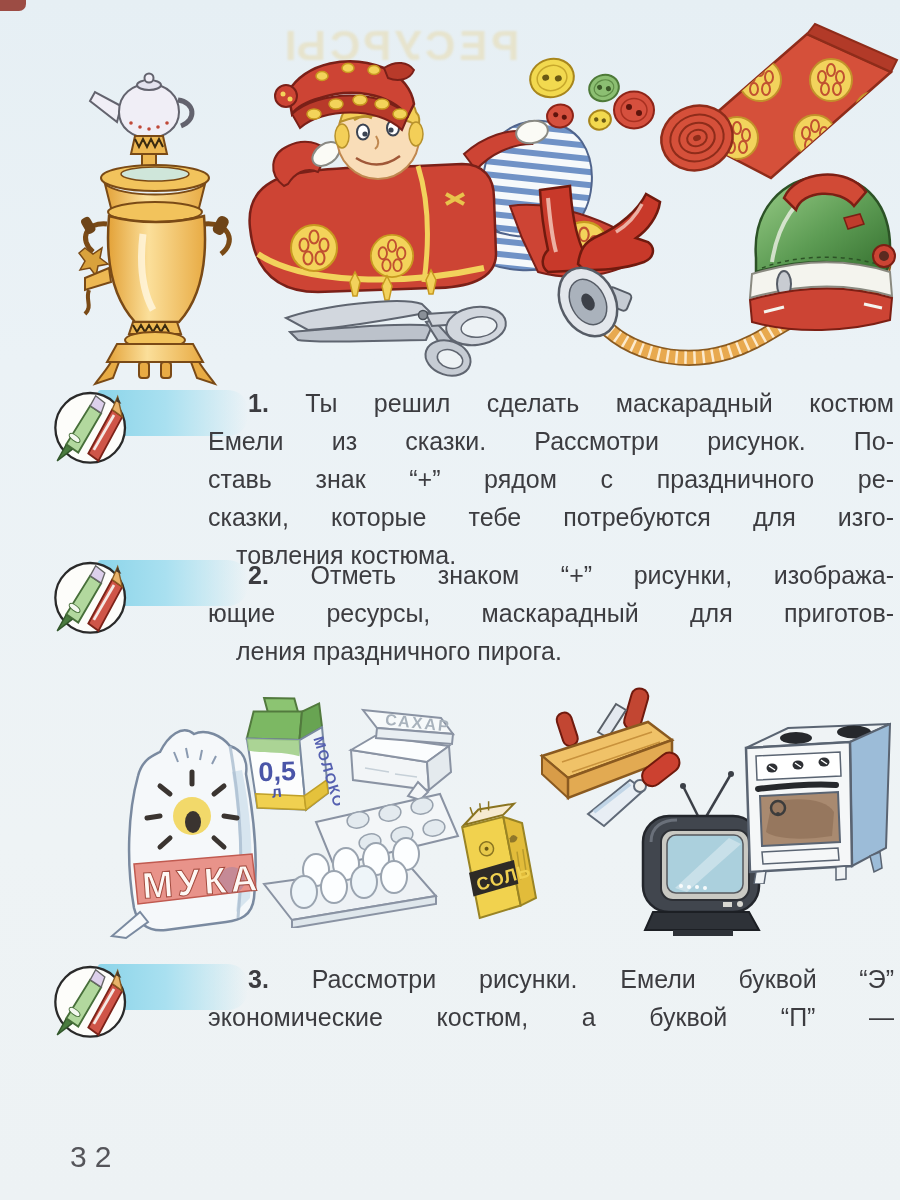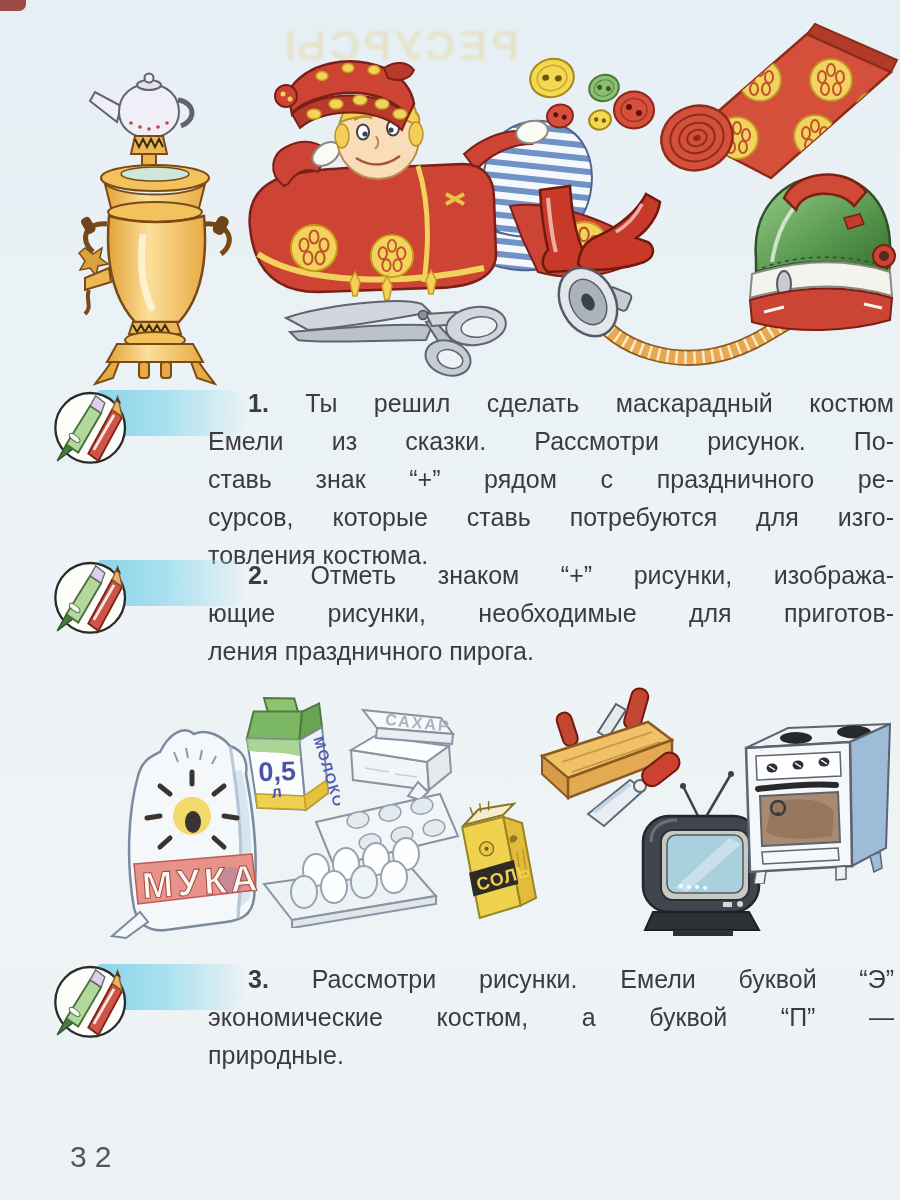--- a/index.html
+++ b/index.html
@@ -9,21 +9,21 @@
   .illus{position:absolute;}
   svg text{font-family:"Liberation Sans",sans-serif;}
   .corner{position:absolute;left:0;top:0;width:26px;height:11px;background:#8e2f24;opacity:.85;border-bottom-right-radius:7px}
   .bleed{position:absolute;left:230px;top:22px;width:340px;text-align:center;font-size:42px;font-weight:bold;
          color:#e7d8a6;opacity:.5;transform:scaleX(-1);letter-spacing:4px;filter:blur(1px)}
   .task-bar{position:absolute;left:98px;width:150px;height:46px;border-radius:3px 20px 20px 3px;
             background:linear-gradient(90deg,#8bd4e9 0%,#a9e0f0 45%,rgba(212,240,248,0) 100%);}
   .task-icon{position:absolute;left:48px;width:88px;height:88px}
   .task-text{position:absolute;left:208px;width:686px;color:#3c3c40;font-size:25px;line-height:38px;}
   .tline{text-align:justify;text-align-last:justify;}
-  .tline.last{text-align:justify;text-align-last:left;}
+  .tline.last{text-align:justify;text-align-last:left;margin-left:28px;}
   .tline.first{padding-left:40px;}
   .tnum{font-weight:bold;}
   .pagenum{position:absolute;left:70px;top:1140px;font-size:30px;letter-spacing:8px;color:#55555a;}
 </style>
 </head>
 <body>
 
 <div class="page">
 
   <div class="corner"></div>
@@ -270,42 +270,42 @@
     <path d="M70,30 L76,16 L81,38 Z" fill="#e8b36a" stroke="#8a5a20" stroke-width="1.5"></path>
     <path d="M76,16 L74,21 L80,24 Z" fill="#4a3a28"></path>
   </svg>
   <div class="task-text" style="top:384px">
     <div class="tline first">
       <span class="tnum">1.</span>
       <span>Ты решил сделать маскарадный костюм</span>
     </div>
     <div class="tline">Емели из сказки. Рассмотри рисунок. По-</div>
     <div class="tline">ставь знак “+” рядом с праздничного ре-</div>
-    <div class="tline">сурсов, которые ставь потребуются для изго-</div>
+    <div class="tline">сказки, которые тебе потребуются для изго-</div>
     <div class="tline last">товления костюма.</div>
   </div>
 
   <div class="task-bar" style="top:560px"></div>
   <svg class="task-icon" style="top:552px" viewBox="0 0 96 96">
     <circle cx="46" cy="50" r="38" fill="#fdfdfa" stroke="#2a2a2a" stroke-width="2.5"></circle>
     <path d="M10,86 L20,68 L27,73 Z" fill="#4a7c3f" stroke="#33582c" stroke-width="1.5"></path>
     <path d="M20,68 L46,26 L58,34 L33,77 Z" fill="#b2d89e" stroke="#476f3a" stroke-width="2"></path>
     <path d="M46,26 L52,15 L62,23 L58,34 Z" fill="#ddd0ec" stroke="#666" stroke-width="1.5"></path>
     <ellipse cx="29" cy="61" rx="3" ry="7" transform="rotate(-52 29 61)" fill="#f4f8f0" stroke="#476f3a" stroke-width="1"></ellipse>
     <path d="M44,78 L70,30 L81,38 L55,86 Z" fill="#cf5548" stroke="#7c2218" stroke-width="2"></path>
     <path d="M50,74 L72,36" stroke="#f4e8e4" stroke-width="3"></path>
     <path d="M70,30 L76,16 L81,38 Z" fill="#e8b36a" stroke="#8a5a20" stroke-width="1.5"></path>
     <path d="M76,16 L74,21 L80,24 Z" fill="#4a3a28"></path>
   </svg>
   <div class="task-text" style="top:556px">
     <div class="tline first">
       <span class="tnum">2.</span>
       <span>Отметь знаком “+” рисунки, изобража-</span>
     </div>
-    <div class="tline">ющие рисунки, необходимые для приготов-</div>
+    <div class="tline">ющие ресурсы, маскарадный для приготов-</div>
     <div class="tline last">ления праздничного пирога.</div>
   </div>
 
   <svg class="illus" style="left:82px;top:712px" width="220" height="235" viewBox="0 0 220 235">
     <path d="M52,196 C44,150 46,100 56,64 C60,48 70,44 78,40 C86,24 100,12 112,22 C124,16 140,24 148,34 C160,38 166,48 164,62 C172,104 176,150 172,186 C170,204 158,208 144,210 L84,218 C66,220 56,212 52,196 Z" fill="#f5f8fa" stroke="#7a8aa0" stroke-width="2.5"></path>
     <path d="M58,200 L30,224 L44,226 L66,210 Z" fill="#f5f8fa" stroke="#7a8aa0" stroke-width="2"></path>
     <path d="M150,60 C158,110 160,160 154,200 L168,186 C172,140 168,96 160,58 Z" fill="#cfe0ec" opacity=".8"></path>
     <path d="M148,34 C158,90 162,150 156,206" stroke="#aabdd0" stroke-width="3" fill="none" opacity=".8"></path>
     <path d="M92,40 l4,10 M104,36 l2,10 M120,38 l-2,10 M134,44 l-4,8" stroke="#8a9ab0" stroke-width="2"></path>
     <circle cx="110" cy="104" r="19" fill="#f2d96a"></circle>
@@ -469,18 +469,17 @@
     <path d="M50,74 L72,36" stroke="#f4e8e4" stroke-width="3"></path>
     <path d="M70,30 L76,16 L81,38 Z" fill="#e8b36a" stroke="#8a5a20" stroke-width="1.5"></path>
     <path d="M76,16 L74,21 L80,24 Z" fill="#4a3a28"></path>
   </svg>
   <div class="task-text" style="top:960px">
     <div class="tline first">
       <span class="tnum">3.</span>
       <span>Рассмотри рисунки. Емели буквой “Э”</span>
     </div>
     <div class="tline">экономические костюм, а буквой “П” —</div>
-    <div class="tline last">природные.</div>
   </div>
 
   <div class="pagenum">32</div>
 
 </div>
 
 </body></html>

